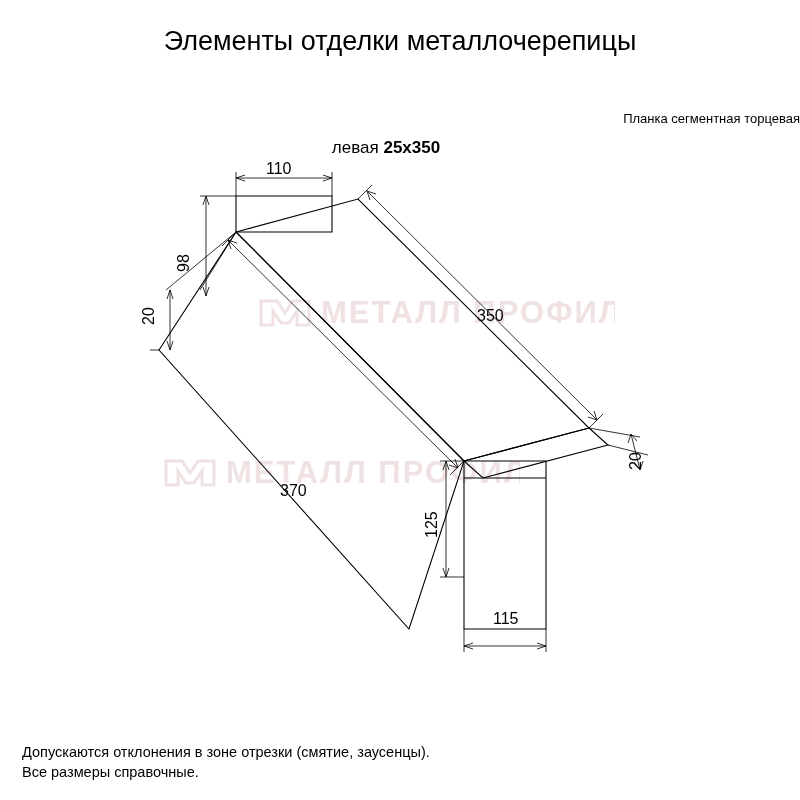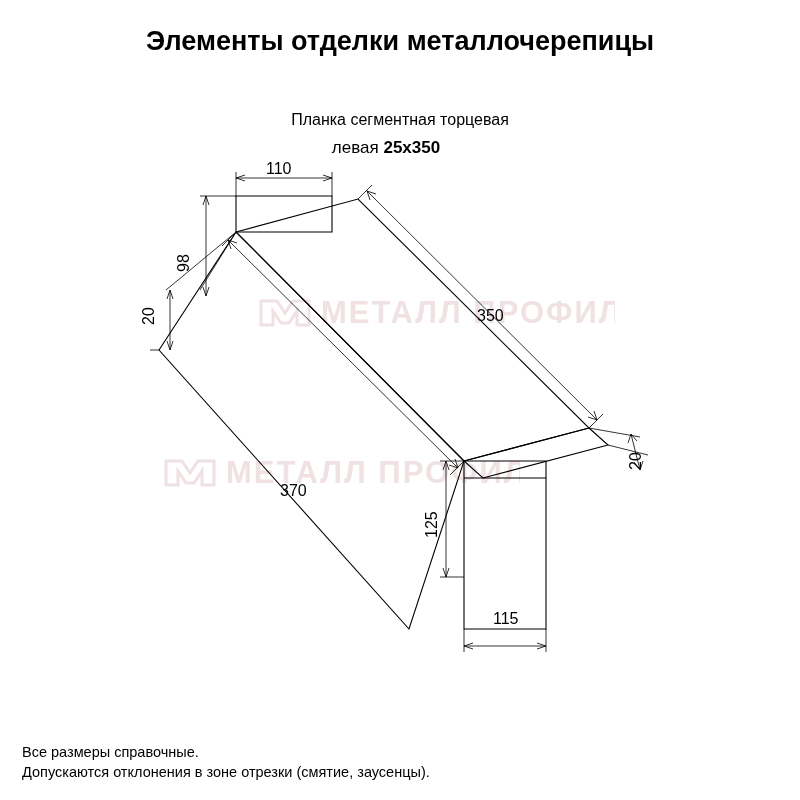--- a/index.html
+++ b/index.html
@@ -19,31 +19,31 @@
     position: absolute;
     inset: 0;
   }
   .title {
     position: absolute;
     top: 26px;
     left: 0;
     width: 800px;
     text-align: center;
     font-size: 27px;
-    font-weight: bold;
+    font-weight: normal;
     letter-spacing: 0px;
     color: #000;
   }
   .subtitle-1 {
     position: absolute;
     top: 111px;
     left: 0;
     width: 800px;
-    text-align: center;
-    font-size: 16px;
+    text-align: right;
+    font-size: 13px;
     color: #000;
   }
   .subtitle-2 {
     position: absolute;
     top: 138px;
     left: 0;
     width: 772px;
     text-align: center;
     font-size: 17px;
     color: #000;
@@ -170,17 +170,17 @@
       <text x="154" y="325" transform="rotate(-90 154 325)">20</text>
       <text x="477" y="321">350</text>
       <text x="641" y="470" transform="rotate(-90 641 470)">20</text>
       <text x="280" y="496">370</text>
       <text x="437" y="538" transform="rotate(-90 437 538)">125</text>
       <text x="493" y="624">115</text>
     </g>
   </svg>
 
   <div class="footer">
+    <div>Допускаются отклонения в зоне отрезки (смятие, заусенцы).</div>
     <div>Все размеры справочные.</div>
-    <div>Допускаются отклонения в зоне отрезки (смятие, заусенцы).</div>
   </div>
 
 </div>
 
 </body></html>

